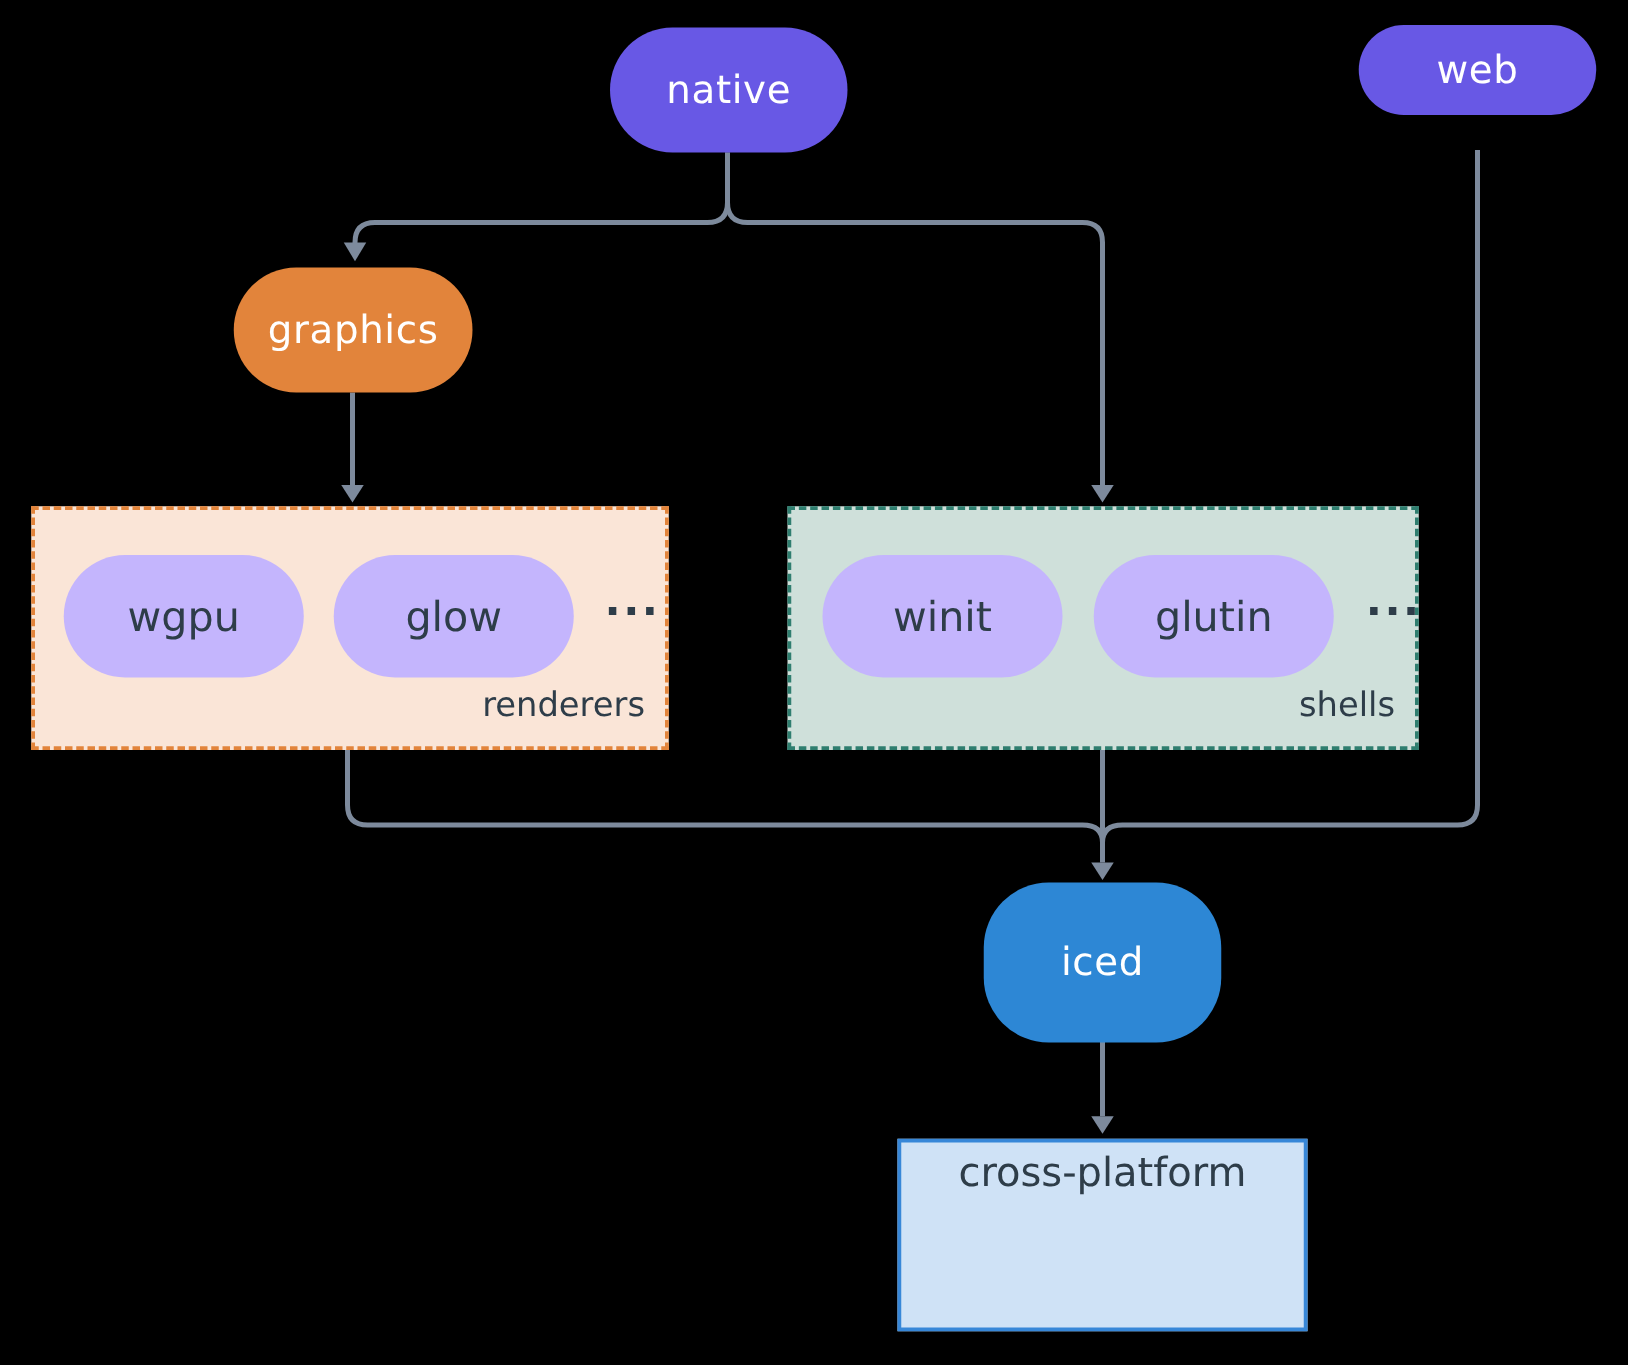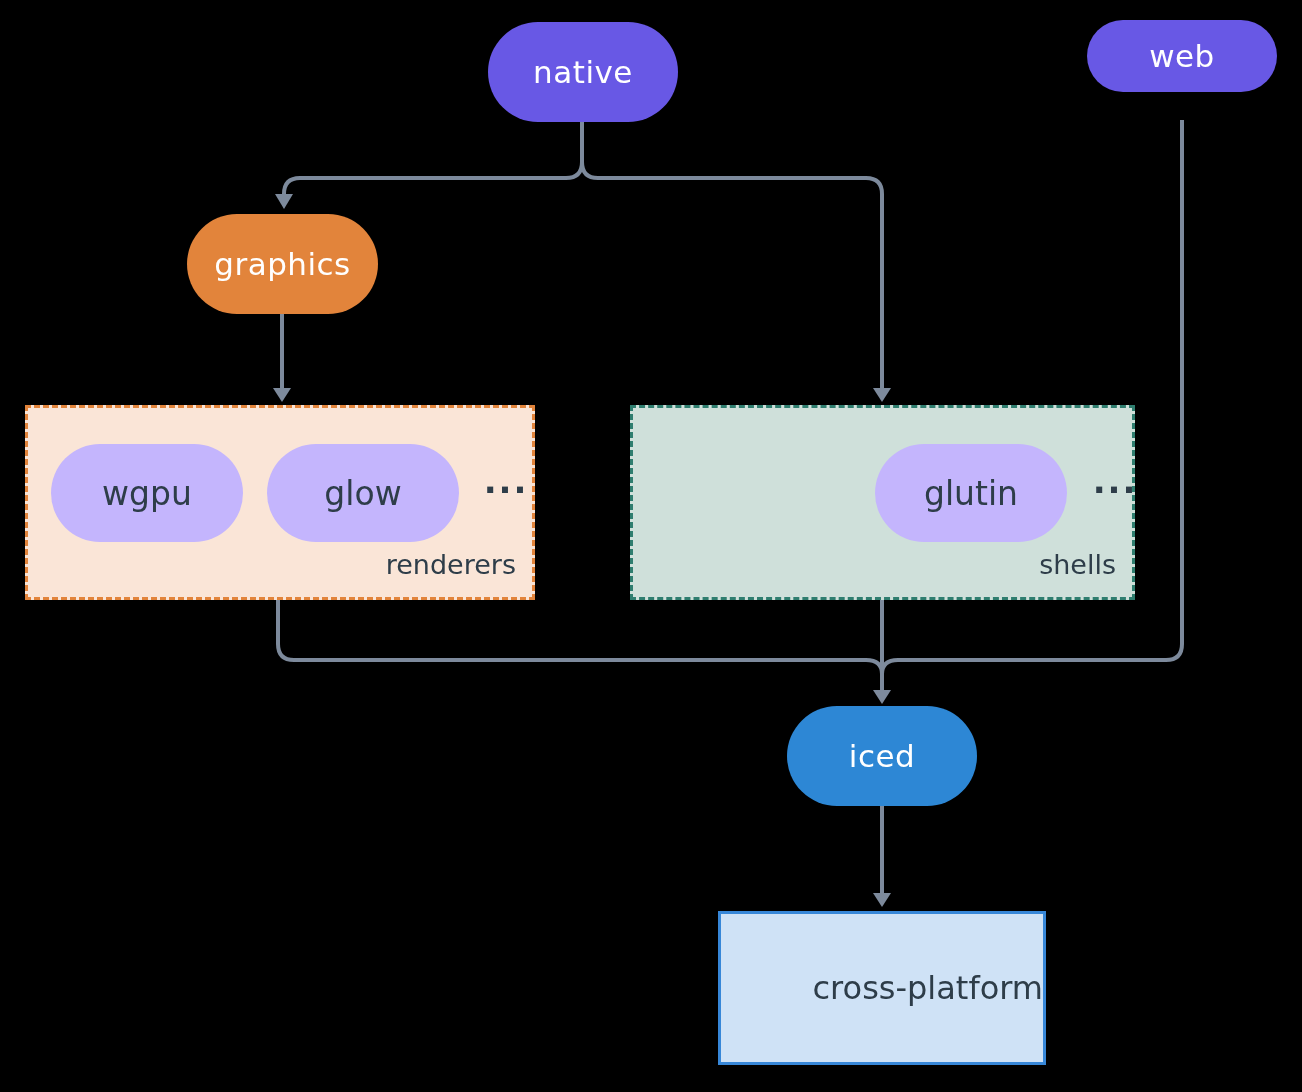--- a/index.html
+++ b/index.html
@@ -96,33 +96,33 @@
     letter-spacing: 2px;
   }
   .app-box {
     position: absolute;
     left: 718px; top: 911px;
     width: 328px; height: 154px;
     box-sizing: border-box;
     background: #cfe2f6;
     border: 3px solid #3787d8;
     display: flex;
-    flex-direction: column;
-    align-items: flex-end;
+    flex-direction: row;
+    align-items: flex-start;
     justify-content: center;
     font-size: 32px;
     line-height: 1.5;
     color: #2e3d49;
   }
 
   
   .node-native   { left: 488px;  top: 22px;  width: 190px; height: 100px; }
   .node-web      { left: 1087px; top: 20px;  width: 190px; height: 72px; }
   .node-graphics { left: 187px;  top: 214px; width: 191px; height: 100px; }
-  .node-iced     { left: 787px;  top: 706px; width: 190px; height: 100px; }
+  .node-iced     { left: 787px;  top: 706px; width: 190px; height: 128px; }
 
   .pill-wgpu   { left: 23px;  }
   .pill-glow   { left: 239px; }
   .dots-renderers { left: 438px; }
   .pill-winit  { left: 25px;  }
   .pill-glutin { left: 242px; }
   .dots-shells { left: 442px; }
 </style>
 </head>
 <body>
@@ -182,20 +182,23 @@
         <span>wgpu</span>
       </div>
     <div class="inner-pill pill-glow">
         <span>glow</span>
       </div>
     <div class="ellipsis dots-renderers">...</div>
     <div class="group-label">renderers</div>
   </div>
 
   <div class="group-box shells">
+    <div class="inner-pill pill-winit">
+        <span>winit</span>
+      </div>
     <div class="inner-pill pill-glutin">
         <span>glutin</span>
       </div>
     <div class="ellipsis dots-shells">...</div>
     <div class="group-label">shells</div>
   </div>
 
   <div class="pill blue node-iced">
       <span>iced</span>
     </div>

